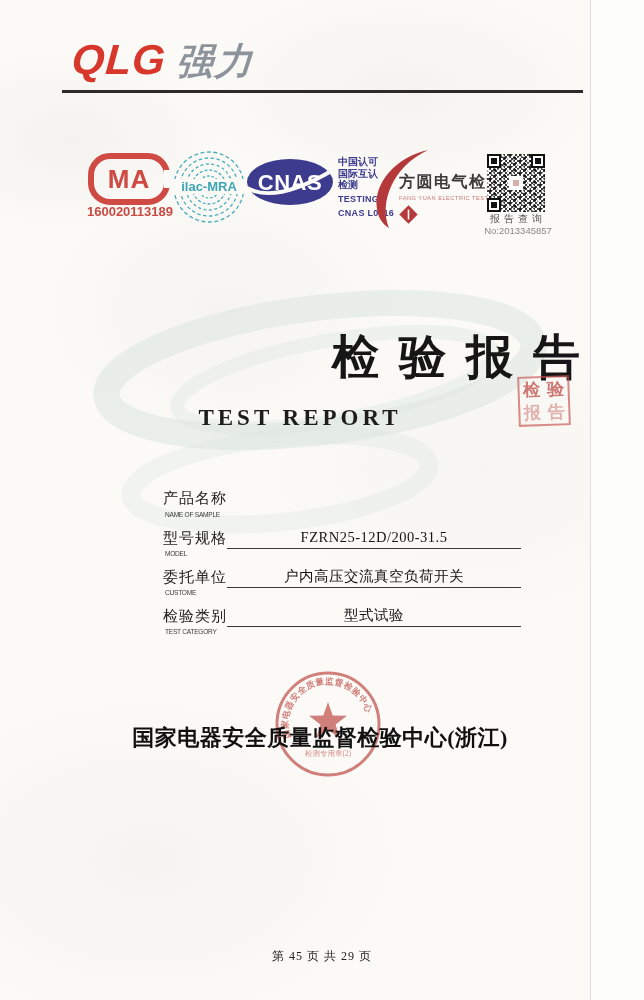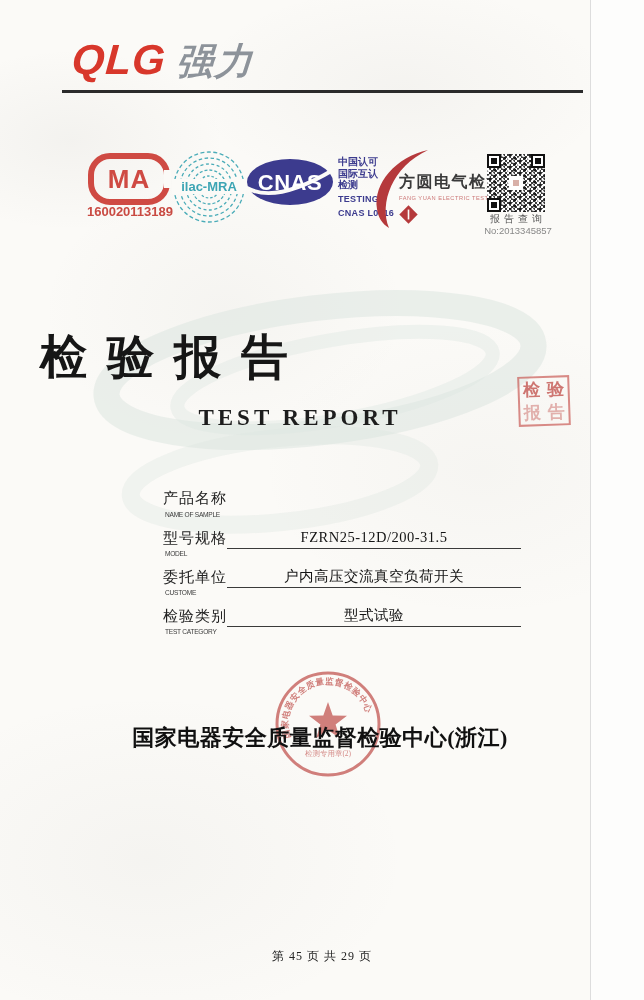--- a/index.html
+++ b/index.html
@@ -58,21 +58,21 @@
   .fy-text{position:absolute;left:399px;top:172px;}
   .fy-text .zh{font-size:16px;font-weight:700;color:#3a3a3a;letter-spacing:1.5px;font-family:"Liberation Sans","DejaVu Sans",sans-serif;}
   .fy-text .en{font-size:6px;color:#c77;letter-spacing:0.5px;margin-top:2px;font-family:"Liberation Sans","DejaVu Sans",sans-serif;transform:scaleX(0.95);transform-origin:left;}
   .qr{position:absolute;left:486px;top:154px;}
   .qr-caption{position:absolute;left:482px;top:212px;width:72px;text-align:center;font-size:10px;color:#555;letter-spacing:4px;}
   .qr-number{position:absolute;left:478px;top:225px;width:80px;text-align:center;font-size:9.5px;color:#888;font-family:"Liberation Sans","DejaVu Sans",sans-serif;}
   
   .watermark{position:absolute;left:70px;top:255px;pointer-events:none;}
   
   .title-zh{
-    position:absolute;left:20px;top:326px;width:580px;text-align:left;
+    position:absolute;left:20px;top:326px;width:580px;text-align:right;
     font-size:47px;font-weight:700;color:#161616;letter-spacing:20px;padding-left:20px;box-sizing:border-box;
   }
   .title-en{
     position:absolute;left:20px;top:388px;width:560px;text-align:center;
     font-size:23px;font-weight:700;color:#1d1d1d;letter-spacing:4px;margin-top:17px;
   }
   .sq-stamp{
     position:absolute;left:518px;top:376px;width:48px;height:46px;
     border:2.5px solid rgba(198,78,72,0.8);transform:rotate(-2deg);
     color:rgba(186,58,52,0.85);overflow:hidden;opacity:0.8;

